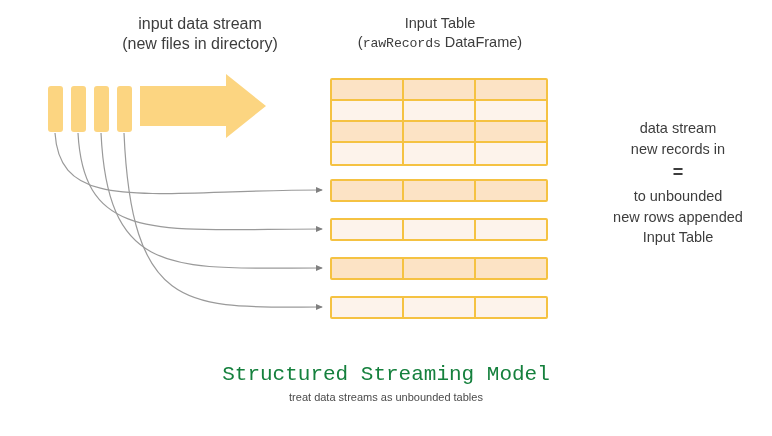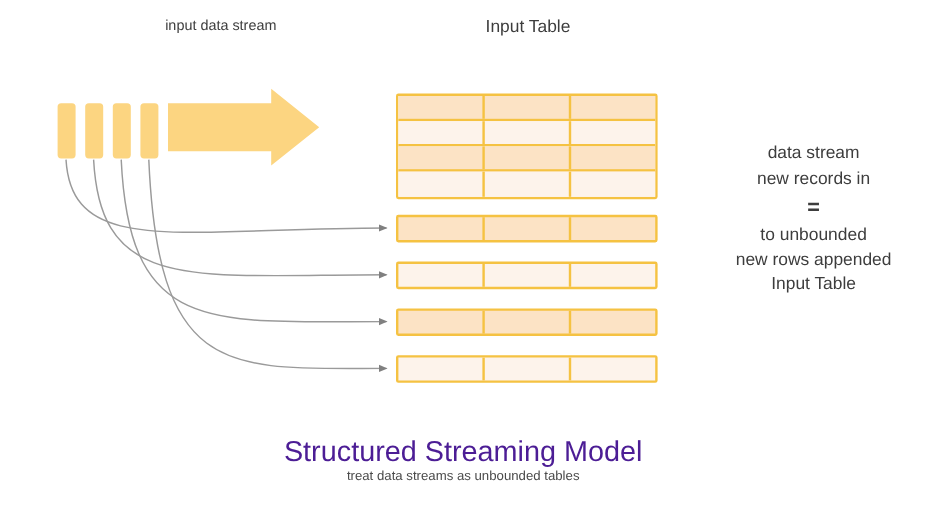--- a/index.html
+++ b/index.html
@@ -28,24 +28,24 @@
   }
 
   
   .txt {
     position: absolute;
     text-align: center;
     line-height: 1.28;
     color: #3d3d3d;
   }
   #stream-caption {
-    left: 48px;
+    left: 64px;
     top: 14px;
     width: 272px;
-    font-size: 12px;
+    font-size: 16px;
   }
   #table-caption {
     left: 318px;
     top: 14px;
     width: 244px;
     font-size: 14.5px;
   }
   .mono {
     font-family: "Liberation Mono", "DejaVu Sans Mono", monospace;
     font-size: 13.2px;
@@ -61,22 +61,23 @@
   #equation-note .eq-sign {
     display: block;
     font-size: 18px;
     font-weight: 600;
     line-height: 1.5;
   }
   #diagram-title {
     left: 126px;
     top: 362px;
     width: 520px;
-    font-size: 24px;
-    color: #4c1d95;
+    font-size: 21px;
+    color: #15803d;
+    font-family: Liberation Mono, monospace;
   }
   #diagram-subtitle {
     left: 126px;
     top: 390px;
     width: 520px;
     font-size: 11px;
     color: #4a4a4a;
   }
 
   
@@ -162,24 +163,26 @@
     <path d="M124,133 C 132,318 192,307 322,307" fill="none" stroke="#9a9a9a" stroke-width="1.2" marker-end="url(#grayhead)"></path>
   </svg>
 
   <div class="stream-bar" id="stream-bar-1"></div>
   <div class="stream-bar" id="stream-bar-2"></div>
   <div class="stream-bar" id="stream-bar-3"></div>
   <div class="stream-bar" id="stream-bar-4"></div>
 
   <div class="txt" id="stream-caption">
     <div>input data stream</div>
+    <div>(new files in directory)</div>
   </div>
 
   <div class="txt" id="table-caption">
     <div>Input Table</div>
+    <div><span>(</span><span class="mono">rawRecords</span><span> DataFrame</span><span>)</span></div>
   </div>
 
   <div id="input-table">
     <div class="tbl-row row-dark">
       <div class="tbl-cell"></div>
       <div class="tbl-cell"></div>
       <div class="tbl-cell"></div>
     </div>
     <div class="tbl-row row-light">
       <div class="tbl-cell"></div>

